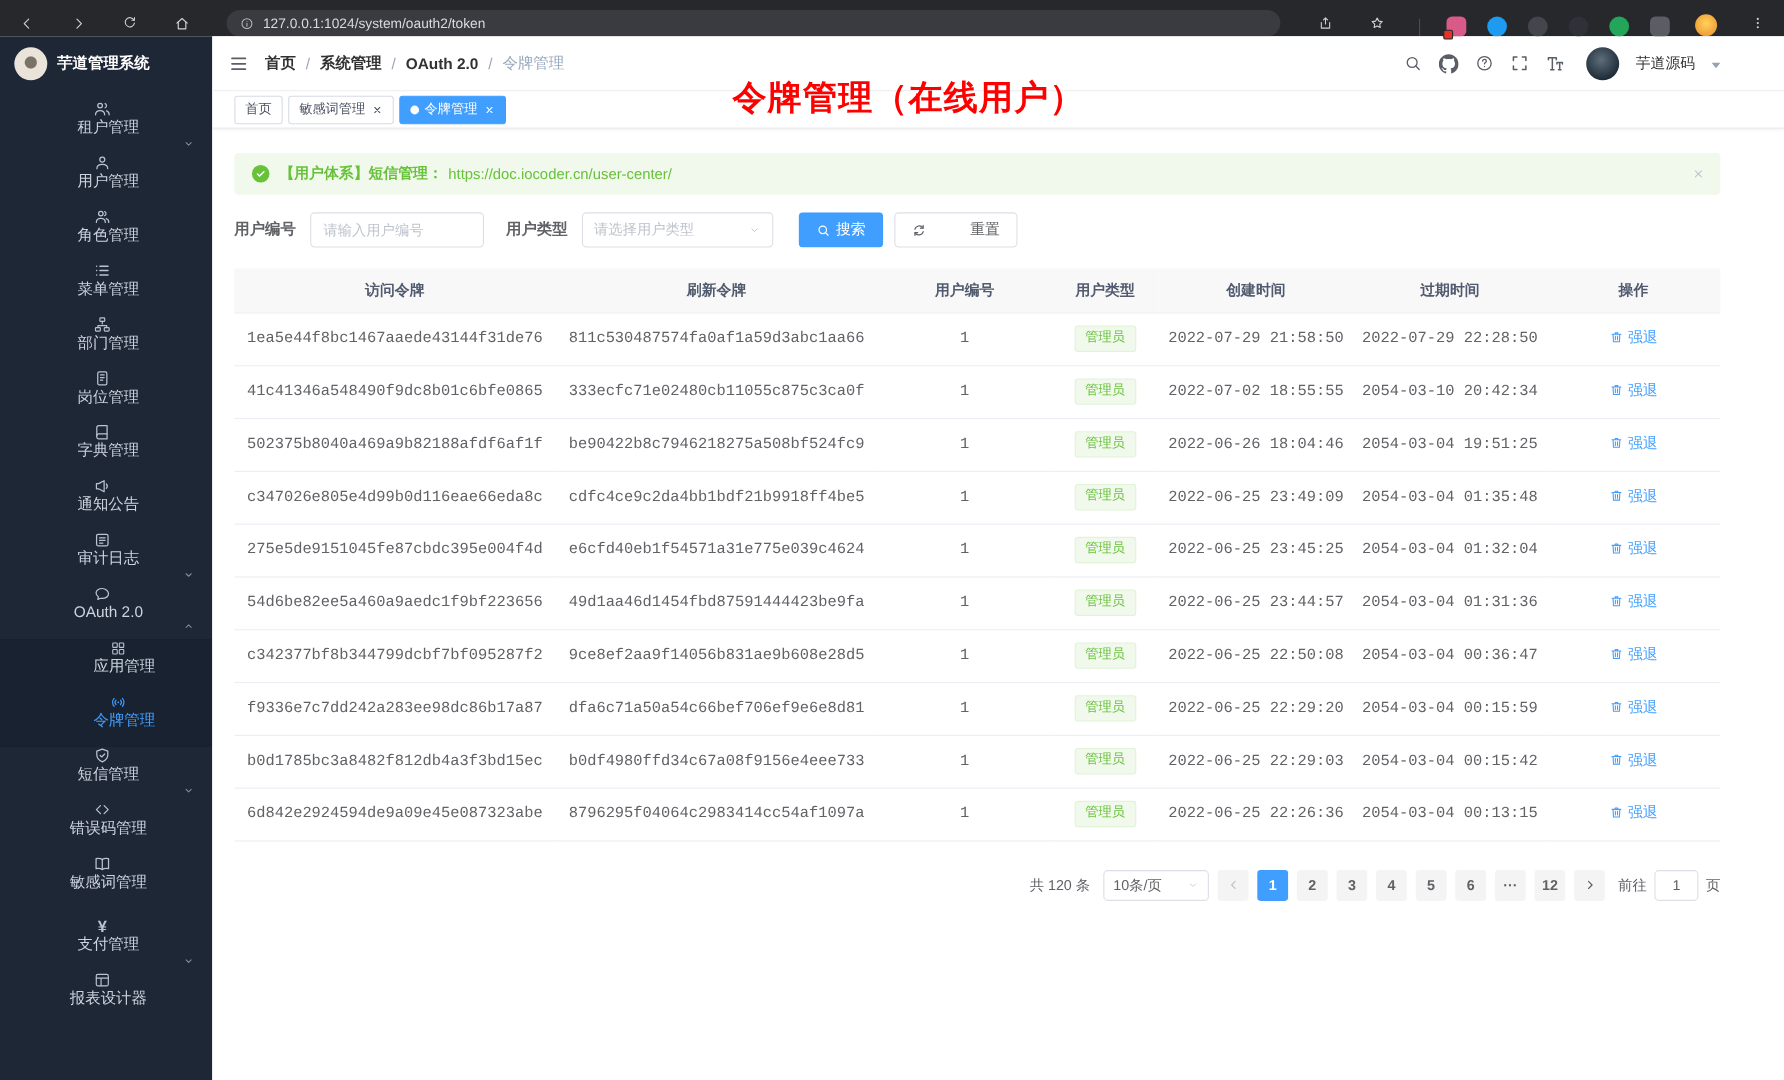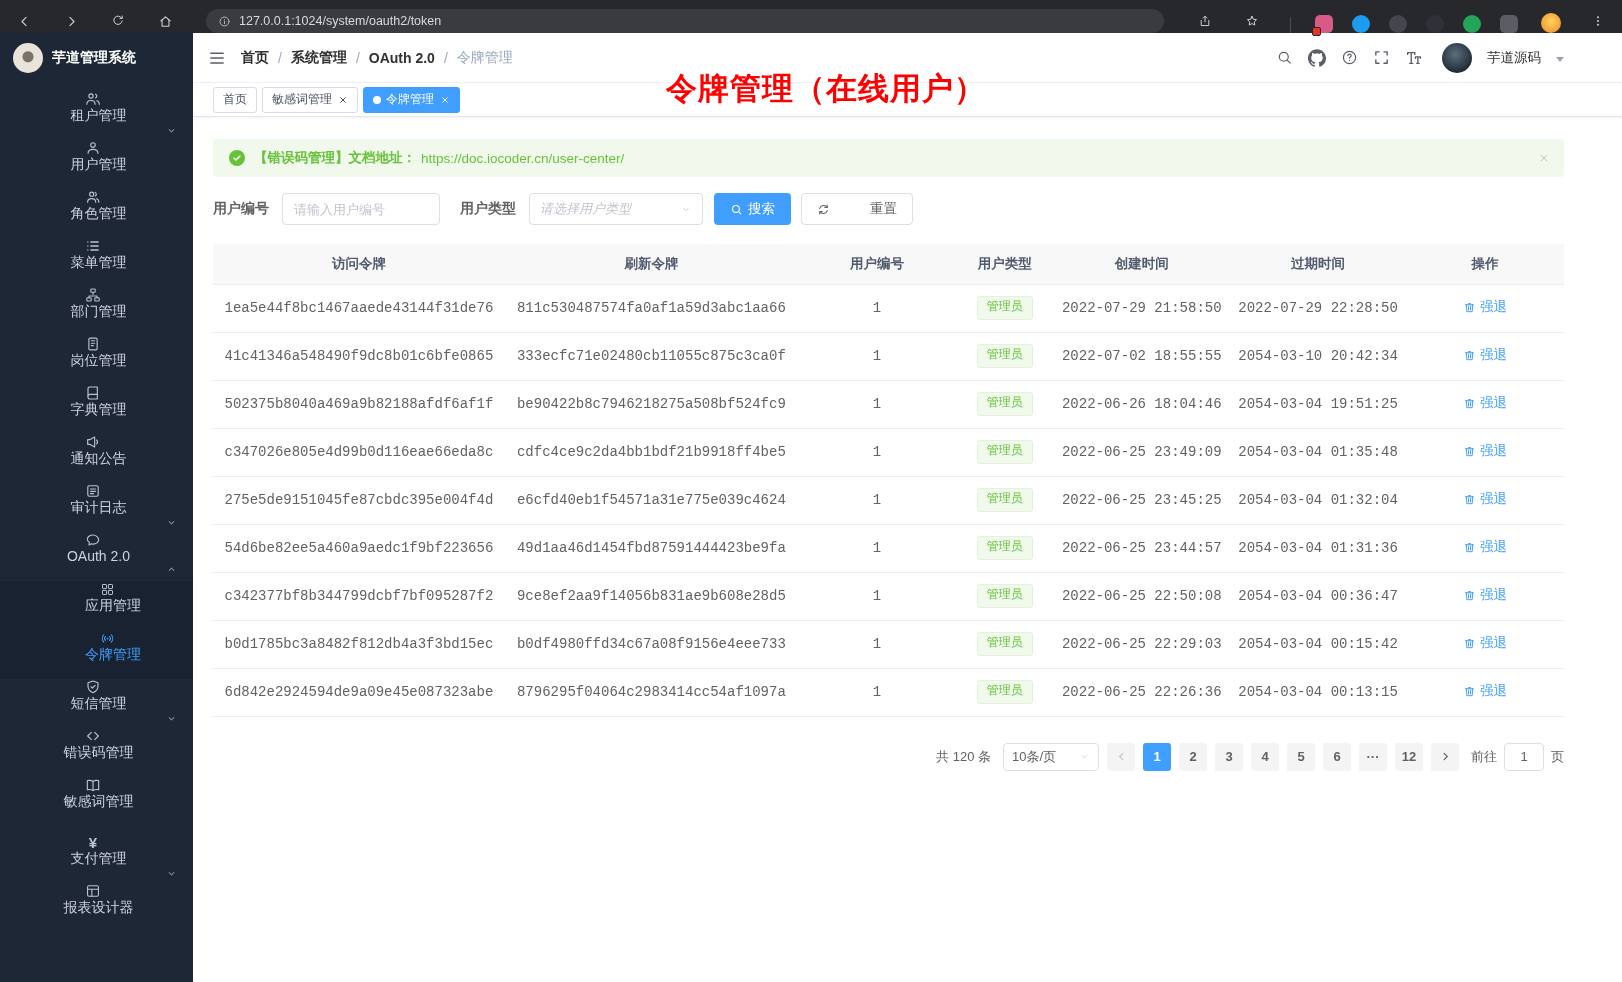--- a/index.html
+++ b/index.html
@@ -67,21 +67,21 @@
   .alert { height:38px; background:#f0f9eb; border-radius:4px; display:flex; align-items:center; padding:0 16px 0 16px; position:relative; }
   .al-ic { width:16px; height:16px; border-radius:50%; background:#67c23a; display:flex; align-items:center; justify-content:center; margin-right:9px; flex:none; }
   .al-label { font-size:13.5px; color:#67c23a; font-weight:700; }
   .al-link { font-size:13.5px; color:#67c23a; margin-left:5px; text-decoration:none; cursor:pointer; }
   .al-close { position:absolute; right:14px; top:13px; color:#c0c4cc; display:flex; cursor:pointer; }
 
   .filter { display:flex; align-items:center; margin-top:16px; font-size:14px; }
   .f-label { font-weight:700; color:#606266; margin-right:13px; white-space:nowrap; }
   .f-input { width:158px; height:32px; border:1px solid #dcdfe6; border-radius:4px; padding:0 11px; font-size:13px; color:#737373; outline:none; background:#fff; font-family:inherit; margin-right:20px; }
   .f-input::placeholder { color:#bfc4cc; }
-  .f-select { width:174px; height:32px; border:1px solid #dcdfe6; border-radius:4px; display:flex; align-items:center; justify-content:space-between; padding:0 10px; color:#bfc4cc; font-size:13px; background:#fff; cursor:pointer; margin-right:11px;font-style:italic; }
+  .f-select { width:174px; height:32px; border:1px solid #dcdfe6; border-radius:4px; display:flex; align-items:center; justify-content:space-between; padding:0 10px; color:#bfc4cc; font-size:13px; background:#fff; cursor:pointer; margin-right:23px; }
   .sel-caret { color:#c0c4cc; display:flex; }
   .btn { height:32px; border-radius:4px; font-size:13.5px; display:inline-flex; align-items:center; gap:5px; padding:0 15px; cursor:pointer; border:1px solid transparent; font-family:inherit; }
   .btn-primary { background:#409eff; color:#fff; }
   .btn-plain { background:#fff; border-color:#dcdfe6; color:#606266; margin-left:10px;gap:40px; }
 
   .table-wrap { margin-top:19px;font-family:Liberation Mono, monospace; }
   table { width:100%; border-collapse:collapse; table-layout:fixed; font-size:14px; color:#606266; }
   thead th { height:40px; background:#f8f8f9; color:#515a6e; font-weight:600; font-size:13.5px; text-align:center; border-bottom:1px solid #ebeef5; }
   tbody td { height:48px; text-align:center; border-bottom:1px solid #ebeef5; white-space:nowrap; overflow:hidden; text-overflow:ellipsis; }
   .tag-success { display:inline-block; padding:3px 9px; font-size:12px; line-height:1.3; border-radius:3px; background:#f0f9eb; border:1px solid #e1f3d8; color:#67c23a; }
@@ -445,21 +445,21 @@
       </div>
 
       <div class="content">
 
         <div class="alert">
           <span class="al-ic">
               <svg class="s" width="10" height="10" viewBox="0 0 24 24" style="stroke:#fff;stroke-width:3.4">
                 <path d="M5 12.5l4.4 4.2L19 7.5"></path>
               </svg>
             </span>
-          <span class="al-label">【错误码管理】文档地址：</span>
+          <span class="al-label">【用户体系】短信管理：</span>
           <a class="al-link">https://doc.iocoder.cn/user-center/</a>
           <span class="al-close">
               <svg class="s" width="12" height="12" viewBox="0 0 24 24" style="stroke-width:2">
                 <path d="M6.5 6.5l11 11M17.5 6.5l-11 11"></path>
               </svg>
             </span>
         </div>
 
         <div class="filter">
           <span class="f-label">用户编号</span>
@@ -618,20 +618,36 @@
                   <td>
                     <a class="act">
                       <svg class="s" width="13" height="13" viewBox="0 0 24 24" style="stroke-width:1.8">
                         <path d="M4.5 7h15M9.8 7V4.8h4.4V7M6.3 7l.7 12.7h10l.7-12.7M10.2 10.2v6.3M13.8 10.2v6.3"></path>
                       </svg>
                       <span>强退</span>
                     </a>
                   </td>
                 </tr>
                 <tr>
+                  <td>f9336e7c7dd242a283ee98dc86b17a87</td>
+                  <td>dfa6c71a50a54c66bef706ef9e6e8d81</td>
+                  <td>1</td>
+                  <td><span class="tag-success">管理员</span></td>
+                  <td>2022-06-25 22:29:20</td>
+                  <td>2054-03-04 00:15:59</td>
+                  <td>
+                    <a class="act">
+                      <svg class="s" width="13" height="13" viewBox="0 0 24 24" style="stroke-width:1.8">
+                        <path d="M4.5 7h15M9.8 7V4.8h4.4V7M6.3 7l.7 12.7h10l.7-12.7M10.2 10.2v6.3M13.8 10.2v6.3"></path>
+                      </svg>
+                      <span>强退</span>
+                    </a>
+                  </td>
+                </tr>
+                <tr>
                   <td>b0d1785bc3a8482f812db4a3f3bd15ec</td>
                   <td>b0df4980ffd34c67a08f9156e4eee733</td>
                   <td>1</td>
                   <td><span class="tag-success">管理员</span></td>
                   <td>2022-06-25 22:29:03</td>
                   <td>2054-03-04 00:15:42</td>
                   <td>
                     <a class="act">
                       <svg class="s" width="13" height="13" viewBox="0 0 24 24" style="stroke-width:1.8">
                         <path d="M4.5 7h15M9.8 7V4.8h4.4V7M6.3 7l.7 12.7h10l.7-12.7M10.2 10.2v6.3M13.8 10.2v6.3"></path>

